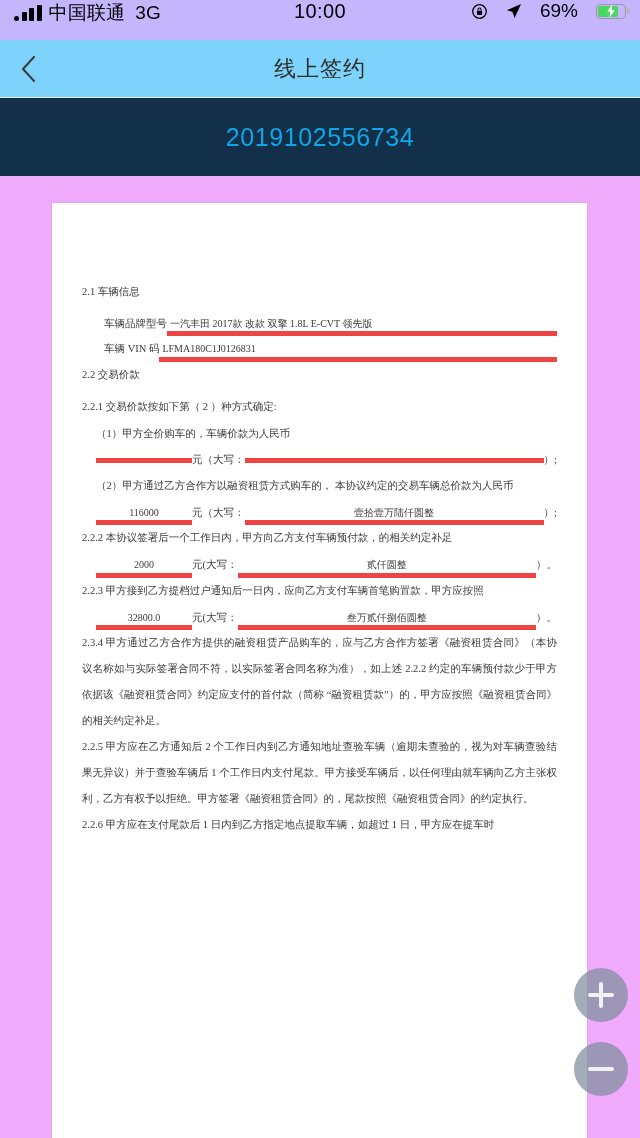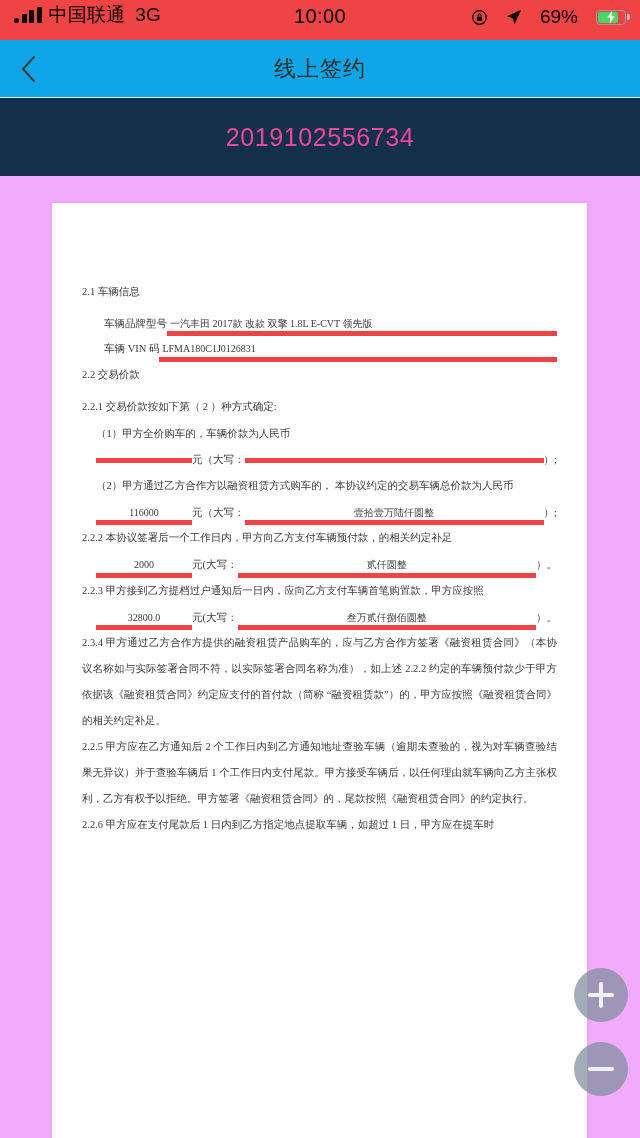--- a/index.html
+++ b/index.html
@@ -7,23 +7,23 @@
     width: 640px; height: 1138px;
     background: #f4f4f4;
     font-family: "Liberation Sans", "DejaVu Sans", sans-serif;
     overflow: hidden;
   }
   #app { position: relative; width: 640px; height: 1138px; background: #f4f4f4; }
 
   
   .statusbar {
     position: relative;
-    height: 40px; background: #ef4444;
-    display: flex; align-items: flex-end;
-    padding: 12px 14px;
+    height: 40px; background: #c4b5fd;
+    display: flex; align-items: flex-start;
+    padding: 0 14px;
   }
   .sb-left { display: flex; align-items: center; gap: 7px; flex: 0 0 auto; }
   .signal { display: flex; align-items: flex-end; gap: 2.5px; height: 16px; }
   .signal i { width: 5px; background: #000; border-radius: 1px; display: block; }
   .signal i:nth-child(1) { height: 5px; border-radius: 50%; width: 5px; }
   .signal i:nth-child(2) { height: 9px; }
   .signal i:nth-child(3) { height: 13px; }
   .signal i:nth-child(4) { height: 16px; }
   .carrier { font-size: 19px; color: #000; letter-spacing: .2px; }
   .net { font-size: 19px; color: #000; margin-left: 3px; }
@@ -49,42 +49,42 @@
     position: absolute; right: -3.5px; top: 4.5px;
     width: 2.5px; height: 6px; background: #b9b9b9; border-radius: 0 2px 2px 0;
   }
   .batt-bolt {
     position: absolute; left: 50%; top: 50%; transform: translate(-50%,-50%);
     width: 11px; height: 13px;
   }
 
   
   .navbar {
-    position: relative; height: 58px; background: #0ea5e9;
+    position: relative; height: 58px; background: #7dd3fc;
     display: flex; align-items: center;
     border-bottom: 1px solid #e6e6e6;
   }
   .back-btn {
     width: 56px; height: 58px; display: flex; align-items: center;
     justify-content: center; cursor: pointer;
   }
   .chev { width: 15px; height: 26px; display: block; }
   .nav-title {
     position: absolute; left: 0; right: 0; text-align: center;
     font-size: 22px; color: #2e2e2e; letter-spacing: 1px;
     pointer-events: none;
   }
 
   
   .banner {
     height: 78px; background: #13304a;
     display: flex; align-items: center; justify-content: center;
   }
   .banner-no {
-    color: #ec4899; font-size: 25px; letter-spacing: .6px;
+    color: #0ea5e9; font-size: 25px; letter-spacing: .6px;
   }
 
   
   .doc-scroll {
     position: absolute;
     top: 176px; left: 0; right: 0; bottom: 0;
     background: #f0abfc;
     overflow: hidden;
   }
   .page {

